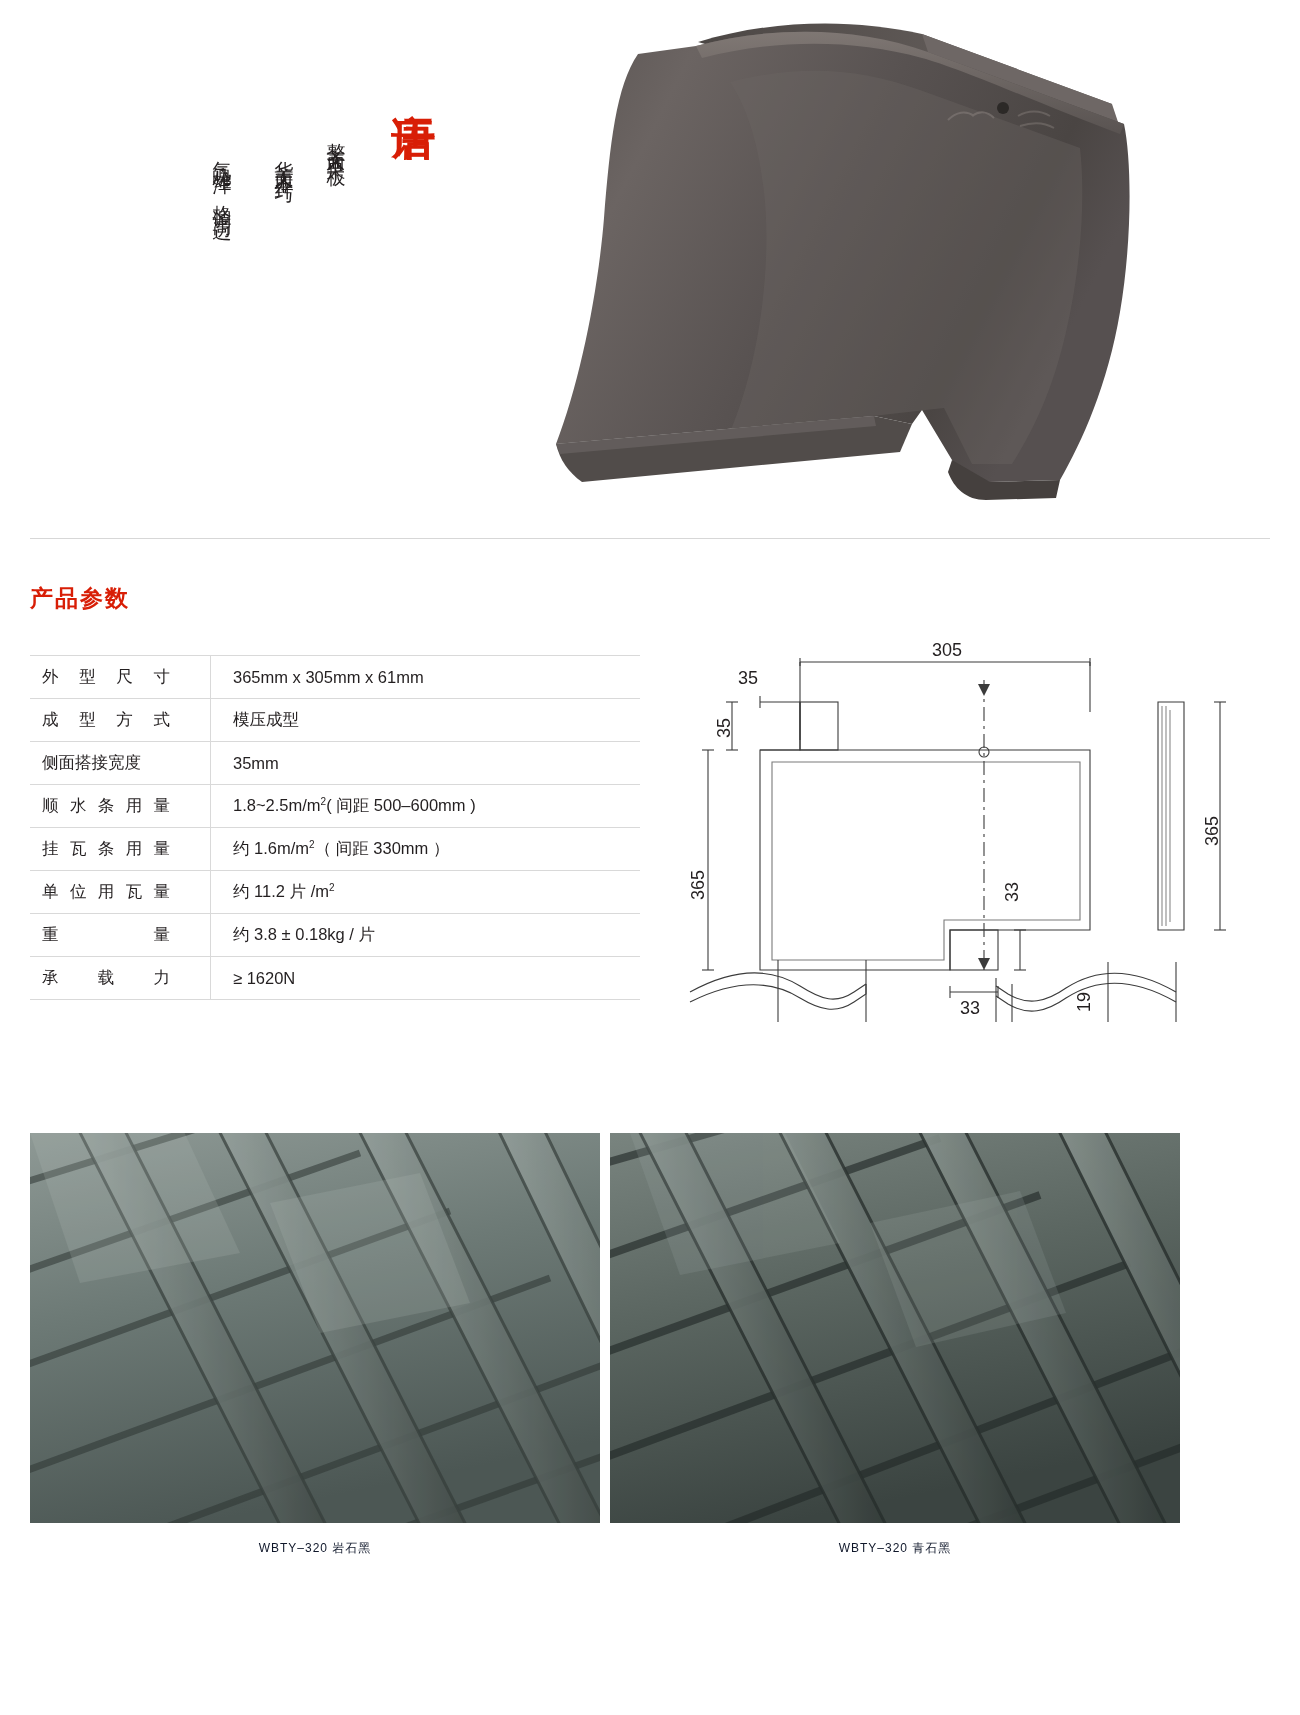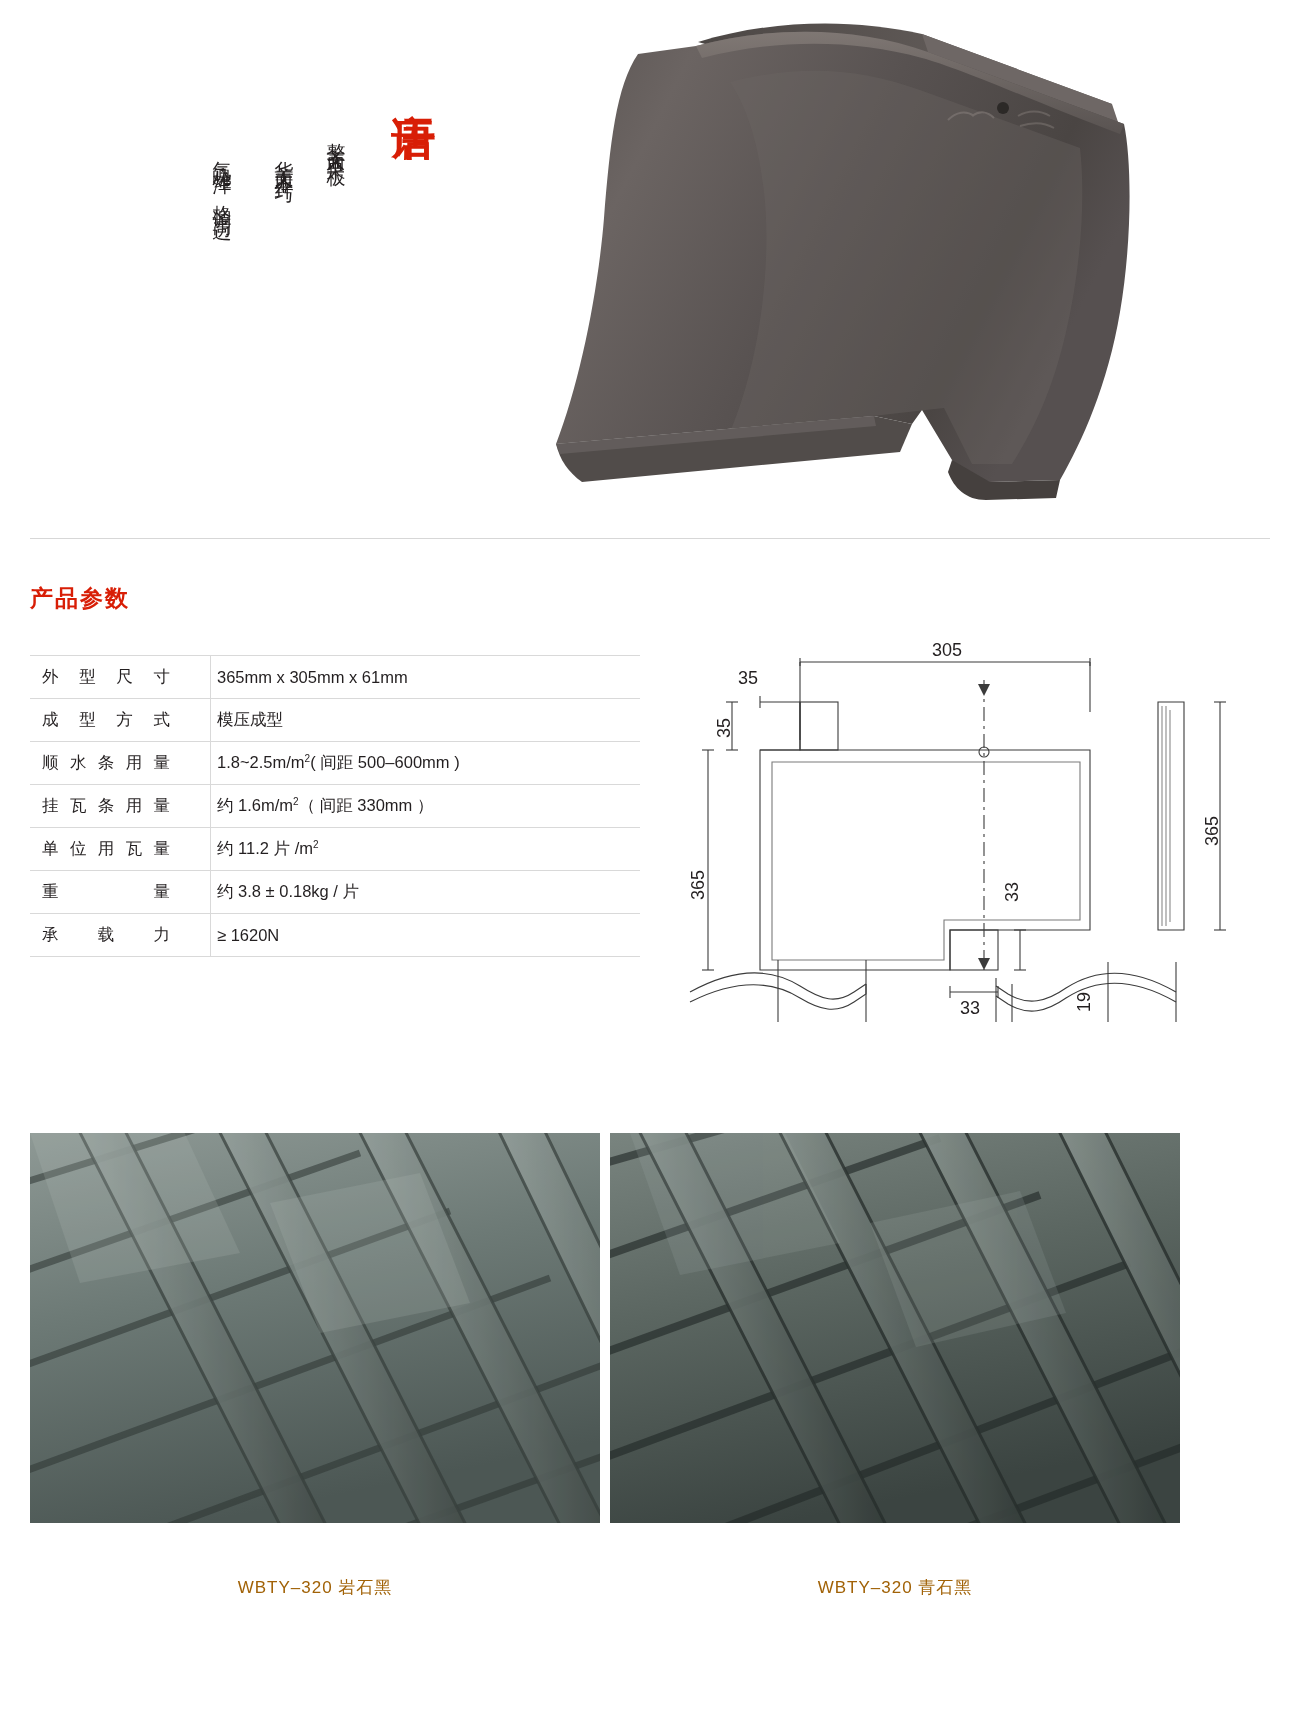--- a/index.html
+++ b/index.html
@@ -87,21 +87,21 @@
   }
   #param-table tr:first-child td { border-top: 1px solid #d9d9d9; }
   #param-table td.k {
     width: 168px;
     padding-left: 12px;
     border-right: 1px solid #d9d9d9;
     letter-spacing: 0px;
     white-space: nowrap;
   }
   #param-table td.v {
-    padding-left: 6px;
+    padding-left: 22px;
     white-space: nowrap;
   }
   .kspread {
     display: flex;
     justify-content: space-between;
     width: 128px;
   }
   sup.sq { font-size: 10px; vertical-align: super; }
   .gap { display: inline-block; width: 34px; }
 
@@ -120,25 +120,25 @@
     width: 570px;
     height: 390px;
     overflow: hidden;
     background: #5d6560;
   }
   #photo-left  { left: 30px; }
   #photo-right { left: 610px; }
 
   .photo-caption {
     position: absolute;
-    top: 1576px;
+    top: 1540px;
     width: 570px;
     text-align: center;
-    font-size: 17px;
-    color: #a16207;
+    font-size: 12px;
+    color: #0f172a;
     letter-spacing: 1px;
   }
   #caption-left  { left: 30px; }
   #caption-right { left: 610px; }
 </style>
 </head>
 <body>
 
 <div id="hero">
 
@@ -234,20 +234,24 @@
           <span>成</span>
           <span>型</span>
           <span>方</span>
           <span>式</span>
         </span>
       </td>
       <td class="v">模压成型</td>
     </tr>
 
 
+    <tr>
+      <td class="k">侧面搭接宽度</td>
+      <td class="v">35mm</td>
+    </tr>
 
     <tr>
       <td class="k">
         <span class="kspread">
           <span>顺</span>
           <span>水</span>
           <span>条</span>
           <span>用</span>
           <span>量</span>
         </span>

